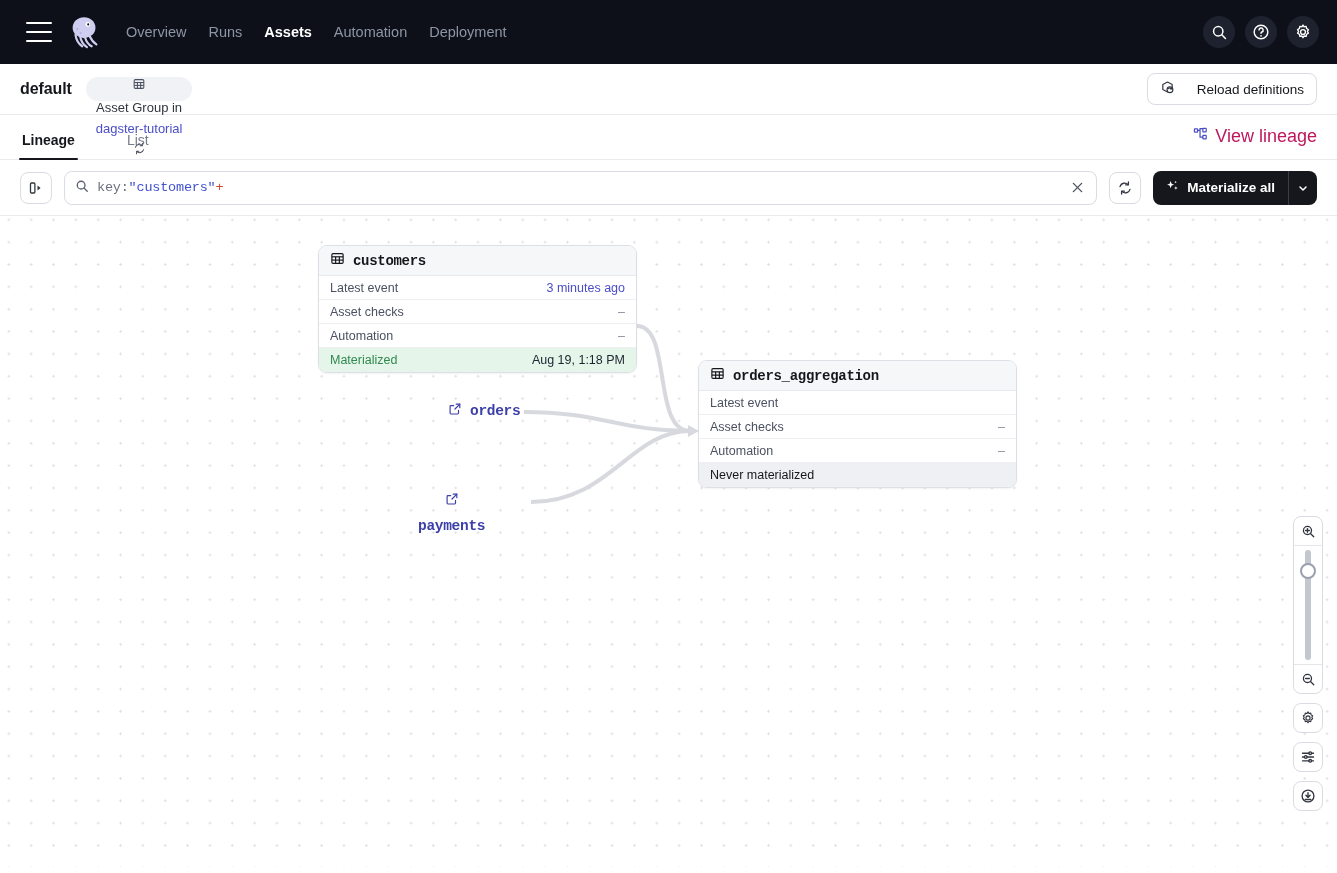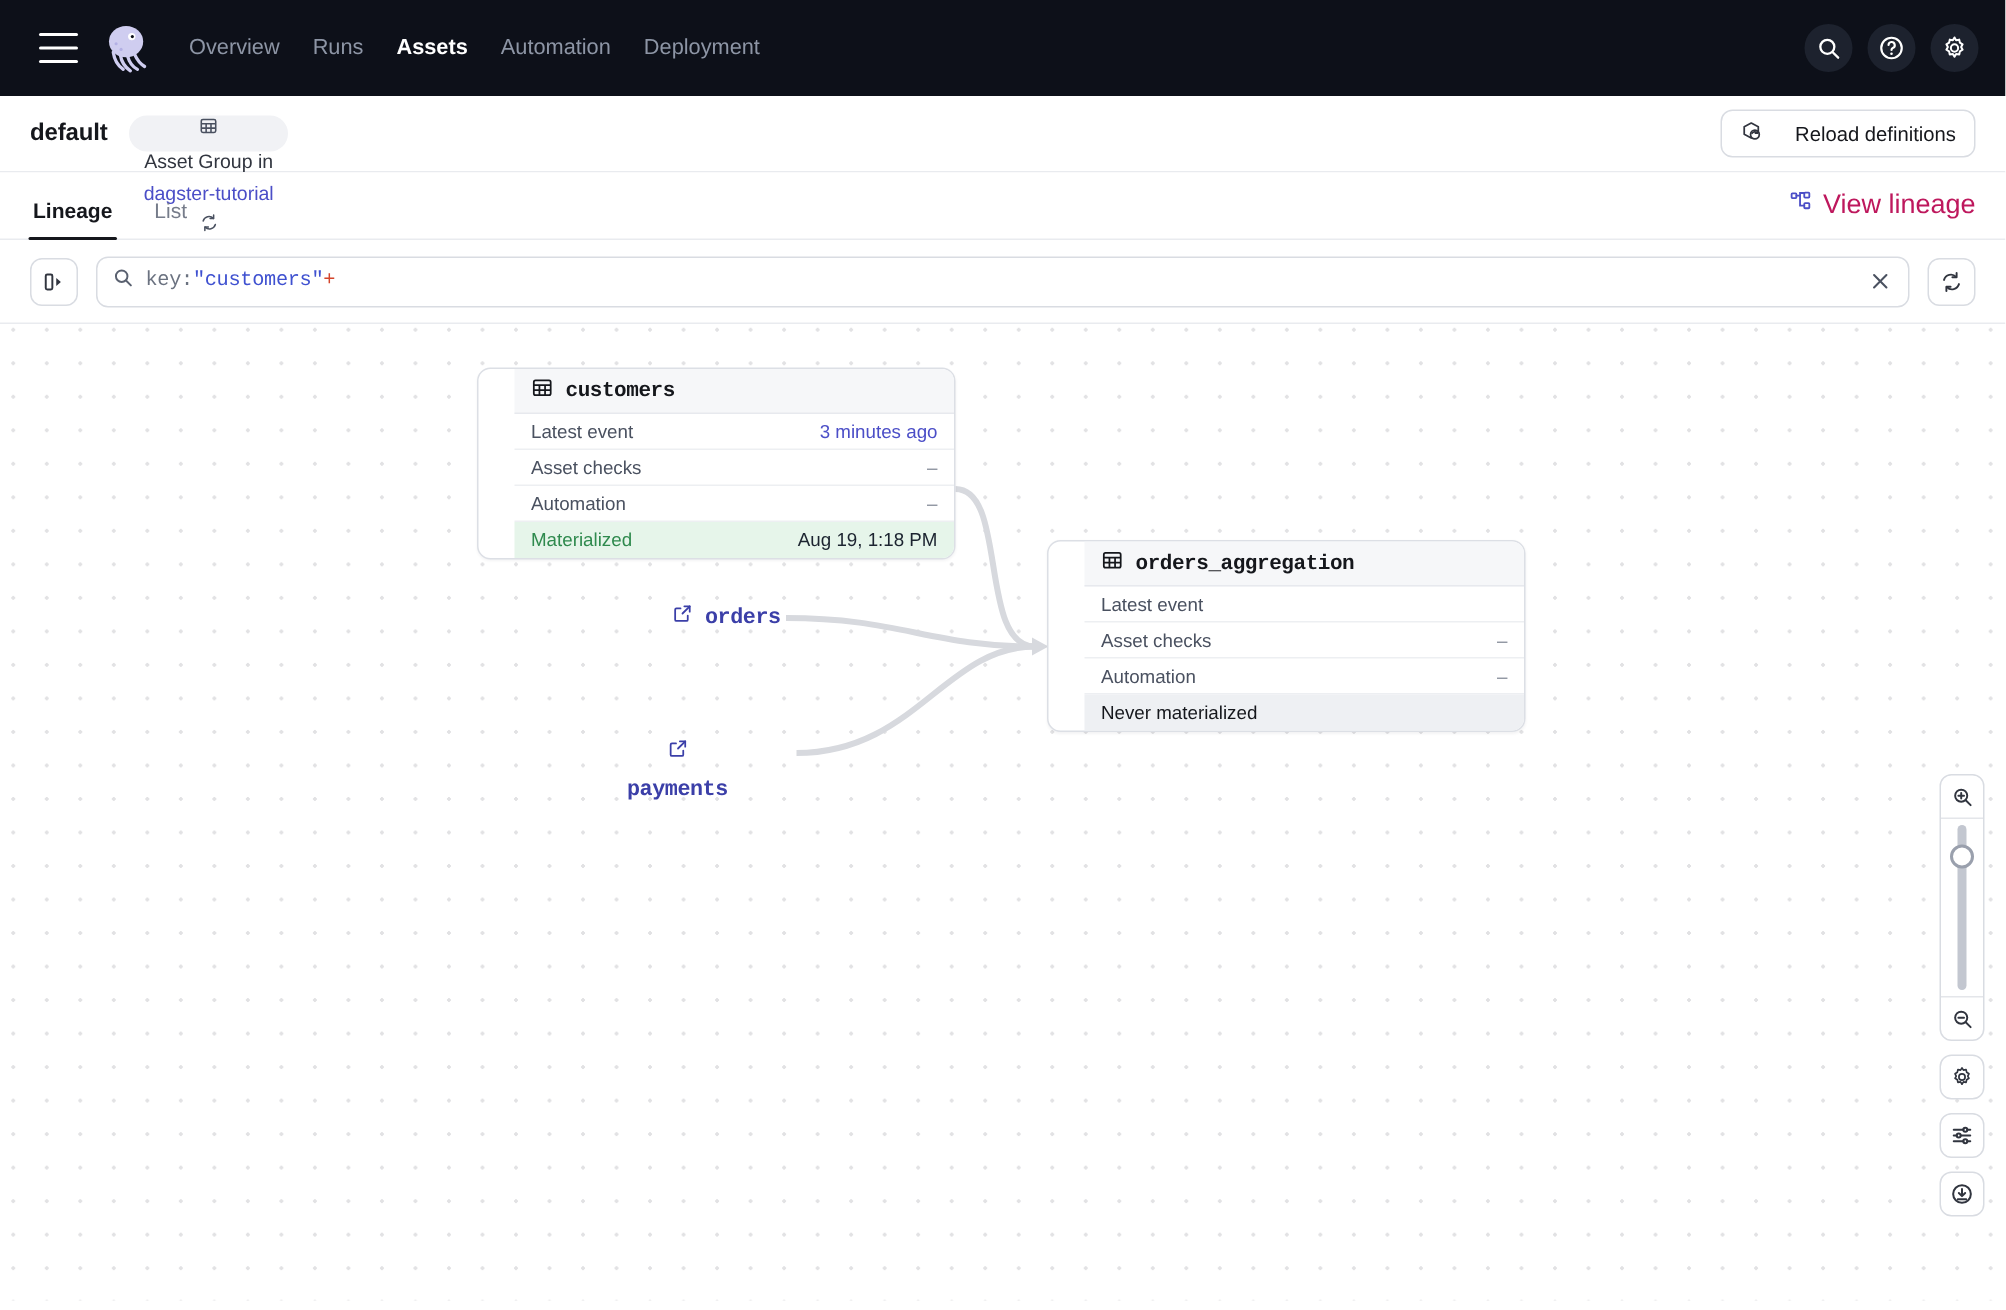--- a/index.html
+++ b/index.html
@@ -53,21 +53,21 @@
   .group-pill .lnk { color: #4b4ec7; }
   .reload-btn {
     margin-left: auto; height: 32px; border: 1px solid #d9dce2; border-radius: 8px;
     background: #fff; display: flex; align-items: center; gap: 22px; padding: 0 12px;
     font-size: 13.5px; color: #15171c; cursor: pointer;
   }
 
   
   .tabbar {
     height: 45px; border-bottom: 1px solid #e9ebef; background: #fff;
-    display: flex; align-items: flex-end; padding: 0 20px;
+    display: flex; align-items: flex-end; padding: 0 20px; gap: 24px;
   }
   .tab {
     font-size: 14px; color: #767c8a; padding: 0 2px 11px 2px; margin-right: 24px;
     cursor: pointer; position: relative;
   }
   .tab.active { color: #15171c; font-weight: bold; }
   .tab.active::after {
     content: ""; position: absolute; left: -1px; right: -1px; bottom: -1px;
     height: 2.5px; background: #15171c; border-radius: 2px;
   }
@@ -121,21 +121,20 @@
     background-position: 20px 15px;
     overflow: hidden;
   }
   .edges { position: absolute; inset: 0; }
 
   
   .node {
     position: absolute; border: 1px solid #dcdfe5; border-radius: 9px;
     background: #fff; overflow: hidden; cursor: pointer;
     box-shadow: 0 1px 2px rgba(15,20,30,0.05);
-    padding-left: 24px;
   }
   .node-head {
     height: 30px; background: #f6f7f9; display: flex; align-items: center;
     gap: 8px; padding: 0 11px; border-bottom: 1px solid #e7e9ee;
   }
   .node-title {
     font-family: "Liberation Mono", monospace; font-size: 14px; font-weight: bold;
     color: #15171c; letter-spacing: -0.3px;
   }
   .node-row {
@@ -325,20 +324,38 @@
             <line x1="10.5" y1="1.5" x2="1.5" y2="10.5"></line>
         </svg>
       </span>
     </div>
     <div class="sq-btn">
       <svg width="16" height="16" viewBox="0 0 16 16" fill="none" stroke="#31353f" stroke-width="1.3">
         <path d="M3 6.6a4.8 4.8 0 018.1-2" stroke-linecap="round"></path>
         <path d="M13 9.4a4.8 4.8 0 01-8.1 2" stroke-linecap="round"></path>
         <path d="M11.4 2v2.8H8.6M4.6 14v-2.8h2.8" stroke-linecap="round" stroke-linejoin="round"></path>
       </svg>
+    </div>
+    <div class="mat-btn">
+      <span class="label">
+        <span>
+          <svg width="15" height="15" viewBox="0 0 16 16" fill="#ffffff">
+            <path d="M6 2.2l1.05 2.75L9.8 6 7.05 7.05 6 9.8 4.95 7.05 2.2 6l2.75-1.05z"></path>
+            <path d="M11.6 7.6l.55 1.4 1.4.55-1.4.55-.55 1.4-.55-1.4-1.4-.55 1.4-.55z"></path>
+            <path d="M11.3 1.8l.4 1 1 .4-1 .4-.4 1-.4-1-1-.4 1-.4z"></path>
+          </svg>
+        </span>
+        <span>Materialize all</span>
+      </span>
+      <span class="divider"></span>
+      <span class="caret">
+        <svg width="10" height="10" viewBox="0 0 10 10" fill="none" stroke="#ffffff" stroke-width="1.5" stroke-linecap="round" stroke-linejoin="round">
+          <path d="M2 4l3 3 3-3"></path>
+        </svg>
+      </span>
     </div>
   </div>
 
   <div class="canvas">
 
     <svg class="edges" width="1337" height="651">
 
       <path d="M637 110 C672 110, 652 215, 690 215" stroke="#d7d9de" stroke-width="4" fill="none"></path>
 
       <path d="M524 196 C600 196, 620 215, 690 215" stroke="#d7d9de" stroke-width="4" fill="none"></path>

